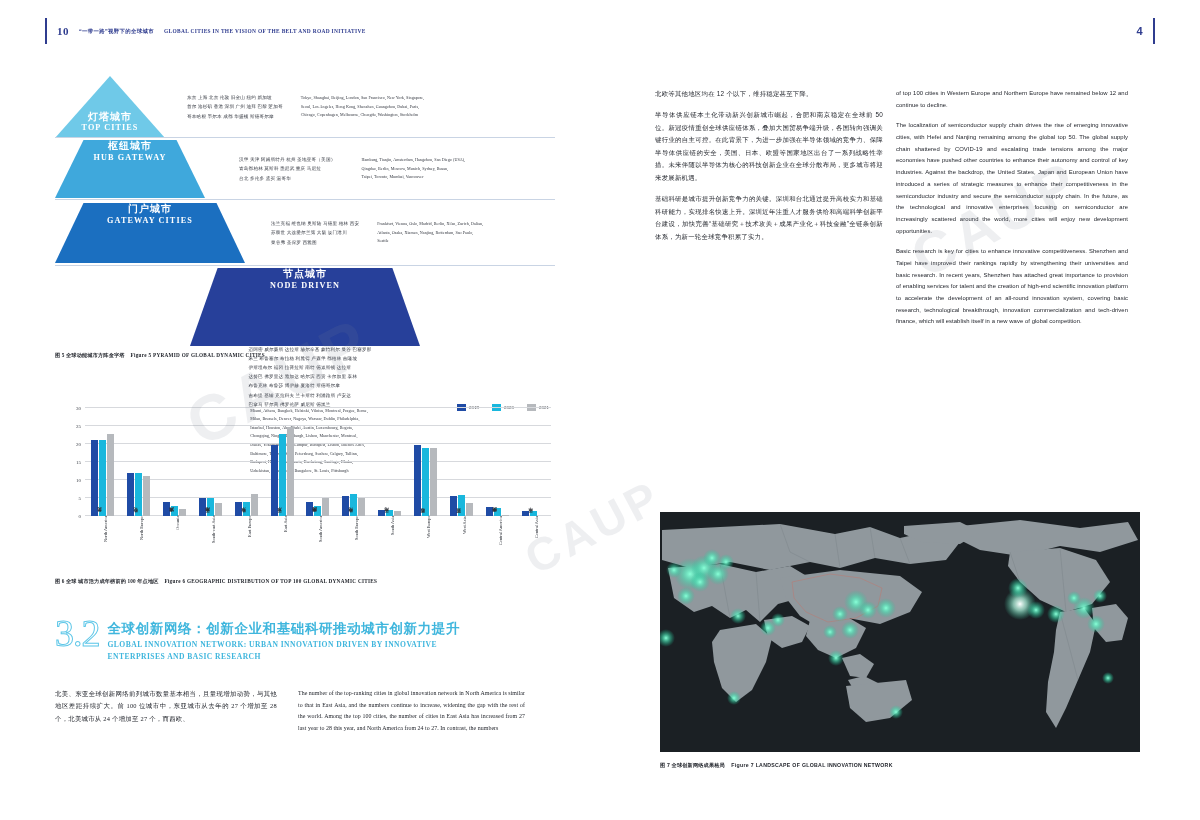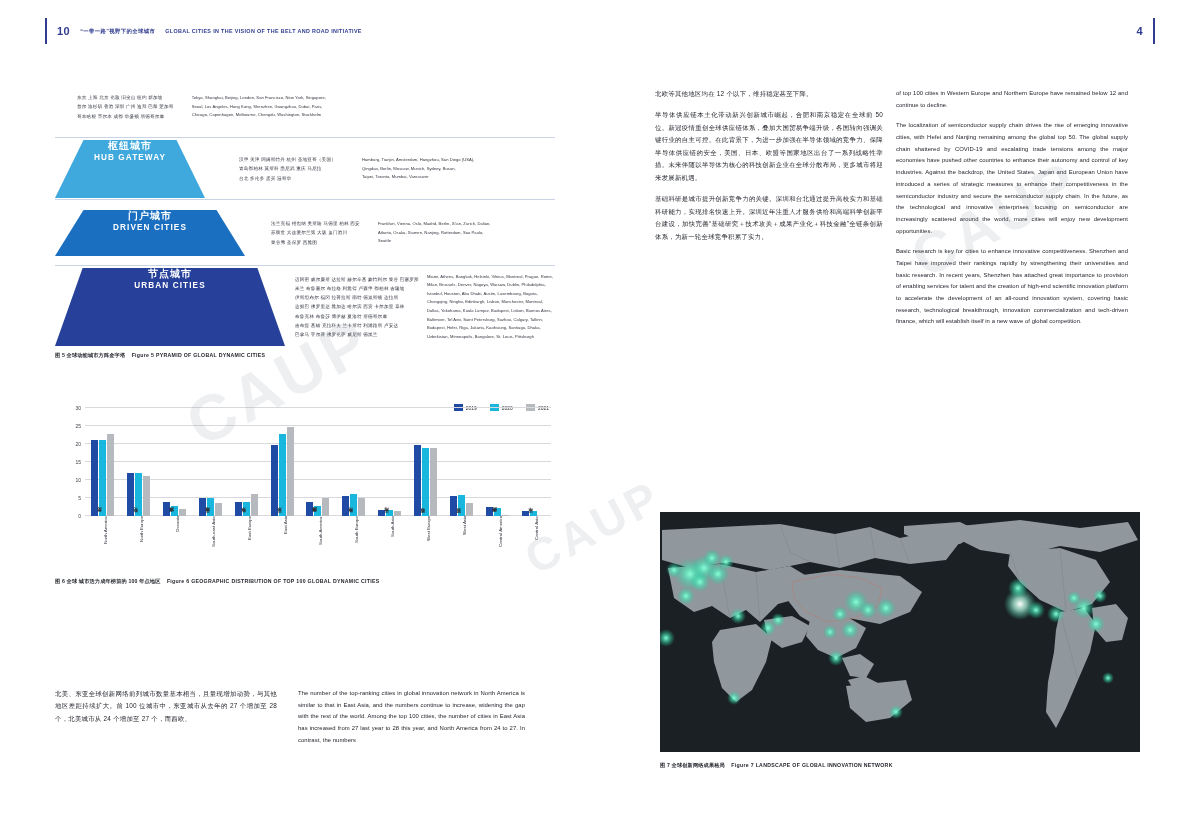--- a/index.html
+++ b/index.html
@@ -3,21 +3,21 @@
 <meta charset="utf-8">
 <style>
   html,body{margin:0;padding:0;}
   body{
     width:1200px;height:820px;background:#ffffff;
     font-family:"Liberation Sans","DejaVu Sans",sans-serif;
     color:#2b2b33;overflow:hidden;position:relative;
   }
   .spread{position:absolute;inset:0;display:flex;}
   .page{position:relative;width:600px;height:820px;box-sizing:border-box;}
-  .page-left{padding:0;}
+  .page-left{padding:0;font-family:Liberation Serif, serif;}
   .page-right{padding:0;}
 
   
   .runhead{position:absolute;top:18px;left:45px;display:flex;align-items:center;gap:10px;}
   .runhead .rule{width:2px;height:26px;background:#2f3c8f;}
   .runhead .pg{font-size:11px;color:#2f3c8f;letter-spacing:.5px;font-weight:600;}
   .runhead .ttl{font-size:5.4px;color:#2f3c8f;letter-spacing:.35px;white-space:nowrap;font-weight:600;}
   .runhead-r{position:absolute;top:18px;right:45px;display:flex;align-items:center;gap:10px;}
   .runhead-r .pg{font-size:11px;color:#2f3c8f;letter-spacing:.5px;font-weight:600;}
   .runhead-r .rule{width:2px;height:26px;background:#2f3c8f;}
@@ -33,23 +33,23 @@
   .cities-en{font-size:4.1px;color:#30343d;line-height:1.6;letter-spacing:.05px;white-space:nowrap;}
   .tier-sep{position:absolute;height:1px;background:#c9d4e4;left:0;right:0;}
 
   .t1{top:0;left:0;width:500px;height:58px;}
   .t1 .shape{width:110px;height:58px;background:#6fc9e8;
     clip-path:polygon(50% 0,100% 100%,0 100%);justify-content:flex-end;padding-bottom:4px;}
   .t2{top:62px;left:0;width:500px;height:58px;}
   .t2 .shape{width:150px;height:58px;background:#3fa8dc;
     clip-path:polygon(19% 0,81% 0,100% 100%,0 100%);}
   .t3{top:124px;left:0;width:500px;height:62px;}
-  .t3 .shape{width:190px;height:46px;background:#1b6fc0;
+  .t3 .shape{width:190px;height:60px;background:#1b6fc0;
     clip-path:polygon(15% 0,85% 0,100% 100%,0 100%);}
-  .t4{top:190px;left:0;width:500px;height:78px;}
+  .t4{top:190px;left:0;width:500px;height:78px;flex-direction:column;}
   .t4 .shape{width:230px;height:78px;background:#27409a;
     clip-path:polygon(12% 0,88% 0,100% 100%,0 100%);}
 
   .fig-cap{position:absolute;font-size:5.2px;color:#23262d;letter-spacing:.15px;}
   .fig-cap b{font-weight:700;}
   .fig-cap .en{font-weight:700;letter-spacing:.3px;}
 
   
   .chart-wrap{position:absolute;left:55px;top:400px;width:500px;height:175px;}
   .chart-plot{position:absolute;left:30px;top:8px;right:4px;height:108px;}
@@ -109,20 +109,24 @@
     <div class="runhead">
       <span class="rule"></span>
       <span class="pg">10</span>
       <span class="ttl">“一带一路”视野下的全球城市</span>
       <span class="ttl">GLOBAL CITIES IN THE VISION OF THE BELT AND ROAD INITIATIVE</span>
     </div>
 
     <div class="pyramid-fig">
 
       <div class="tier t1">
+        <div class="shape">
+          <span class="lbl-cn">灯塔城市</span>
+          <span class="lbl-en">TOP CITIES</span>
+        </div>
         <div class="cities" style="margin-left:22px">
           <span class="cities-cn">东京 上海 北京 伦敦 旧金山 纽约 新加坡</span>
           <span class="cities-cn">首尔 洛杉矶 香港 深圳 广州 迪拜 巴黎 芝加哥</span>
           <span class="cities-cn">哥本哈根 墨尔本 成都 华盛顿 斯德哥尔摩</span>
         </div>
         <div class="cities" style="margin-left:18px">
           <span class="cities-en">Tokyo, Shanghai, Beijing, London, San Francisco, New York, Singapore,</span>
           <span class="cities-en">Seoul, Los Angeles, Hong Kong, Shenzhen, Guangzhou, Dubai, Paris,</span>
           <span class="cities-en">Chicago, Copenhagen, Melbourne, Chengdu, Washington, Stockholm</span>
         </div>
@@ -143,39 +147,39 @@
           <span class="cities-en">Hamburg, Tianjin, Amsterdam, Hangzhou, San Diego (USA),</span>
           <span class="cities-en">Qingdao, Berlin, Moscow, Munich, Sydney, Busan,</span>
           <span class="cities-en">Taipei, Toronto, Mumbai, Vancouver</span>
         </div>
       </div>
       <div class="tier-sep" style="top:121px"></div>
 
       <div class="tier t3">
         <div class="shape">
           <span class="lbl-cn">门户城市</span>
-          <span class="lbl-en">DRIVEN CITIES</span>
+          <span class="lbl-en">GATEWAY CITIES</span>
         </div>
         <div class="cities" style="margin-left:26px">
           <span class="cities-cn">法兰克福 维也纳 奥斯陆 马德里 柏林 西安</span>
           <span class="cities-cn">苏黎世 大连爱尔兰第 大阪 厦门港川</span>
           <span class="cities-cn">曼谷弗 圣保罗 西雅图</span>
         </div>
         <div class="cities" style="margin-left:18px">
           <span class="cities-en">Frankfurt, Vienna, Oslo, Madrid, Berlin, Xi'an, Zurich, Dalian,</span>
           <span class="cities-en">Atlanta, Osaka, Xiamen, Nanjing, Rotterdam, Sao Paulo,</span>
           <span class="cities-en">Seattle</span>
         </div>
       </div>
       <div class="tier-sep" style="top:187px"></div>
 
       <div class="tier t4">
         <div class="shape">
           <span class="lbl-cn">节点城市</span>
-          <span class="lbl-en">URBAN CITIES</span>
+          <span class="lbl-en">NODE DRIVEN</span>
         </div>
         <div class="cities" style="margin-left:10px">
           <span class="cities-cn">迈阿密 威尔廉斯 达拉斯 赫尔辛基 蒙特利尔 曼谷 巴塞罗那</span>
           <span class="cities-cn">米兰 布鲁塞尔 布拉格 利雅得 卢森堡 都柏林 吉隆坡</span>
           <span class="cities-cn">伊斯坦布尔 福冈 拉普拉斯 南特 德累斯顿 达拉斯</span>
           <span class="cities-cn">达努巴 佛罗里达 雅加达 哈尔滨 西贡 卡尔加里 泰林</span>
           <span class="cities-cn">布鲁克林 布鲁莎 博伊赫 夏洛特 斯德哥尔摩</span>
           <span class="cities-cn">吉布提 基辅 克拉科夫 兰卡斯特 利浦路斯 卢安达</span>
           <span class="cities-cn">巴拿马 菲尔普 佛罗伦萨 威尼斯 德黑兰</span>
         </div>
@@ -351,20 +355,28 @@
           </div>
         </div>
     </div>
 
     <div class="fig-cap" style="left:55px;top:578px">
       <b>图 6 全球 城市活力成年榜前的 100 年点地区</b>
       &nbsp;&nbsp;
       <span class="en">Figure 6 GEOGRAPHIC DISTRIBUTION OF TOP 100 GLOBAL DYNAMIC CITIES</span>
     </div>
 
+    <div class="sec">
+      <span class="sec-num">3.2</span>
+      <span class="sec-txt">
+        <span class="sec-cn" style="display:block">全球创新网络：创新企业和基础科研推动城市创新力提升</span>
+        <span class="sec-en" style="display:block">GLOBAL INNOVATION NETWORK: URBAN INNOVATION DRIVEN BY INNOVATIVE</span>
+        <span class="sec-en" style="display:block">ENTERPRISES AND BASIC RESEARCH</span>
+      </span>
+    </div>
 
     <div class="col cn" style="left:55px;top:688px;width:222px">
       <p>北美、东亚全球创新网络前列城市数量基本相当，且量现增加动势，与其他地区差距持续扩大。前 100 位城市中，东亚城市从去年的 27 个增加至 28 个，北美城市从 24 个增加至 27 个，而西欧、</p>
     </div>
     <div class="col en" style="left:298px;top:688px;width:227px">
       <p>The number of the top-ranking cities in global innovation network in North America is similar to that in East Asia, and the numbers continue to increase, widening the gap with the rest of the world. Among the top 100 cities, the number of cities in East Asia has increased from 27 last year to 28 this year, and North America from 24 to 27. In contrast, the numbers</p>
     </div>
   </div>
 
   <div class="page page-right">

